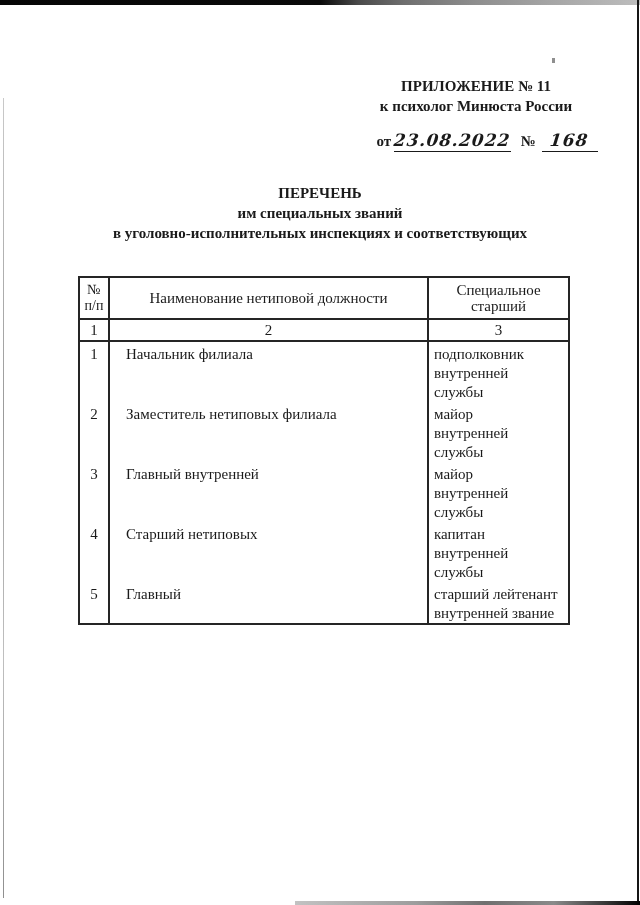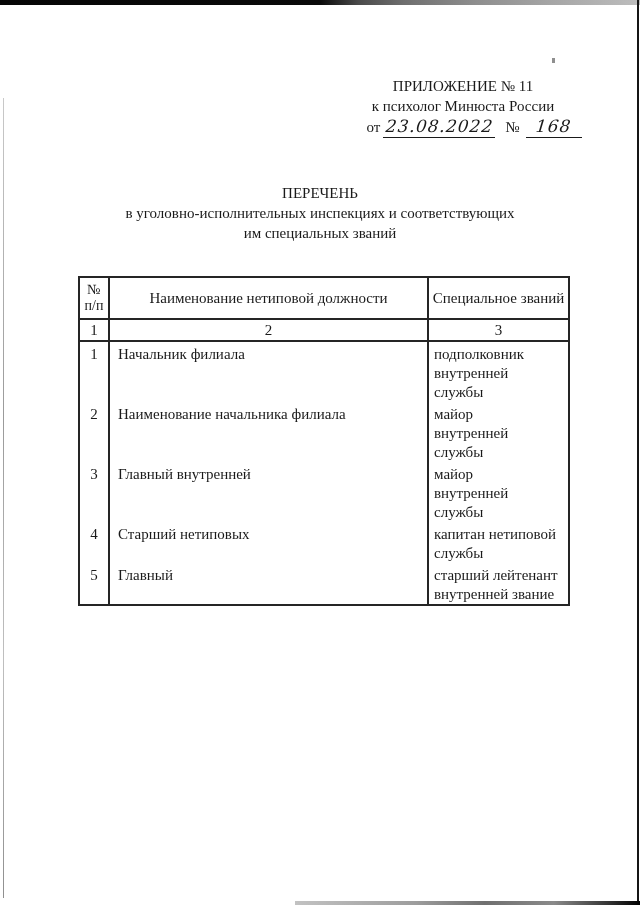--- a/index.html
+++ b/index.html
@@ -33,44 +33,44 @@
     position: absolute; bottom: 0; left: 295px; right: 0; height: 4px;
     background: linear-gradient(to right, #c2c2c2 0%, #9d9d9d 35%, #6f6f6f 55%, #8a8a8a 75%, #1c1c1c 95%, #000 100%);
   }
   .scan-speck {
     position: absolute; top: 58px; left: 552px; width: 3px; height: 5px;
     background: #8f8f8f;
   }
 
   
   .appendix {
-    position: absolute; top: 76px; left: 317px; width: 292px;
-    text-align: center; font-size: 15px; line-height: 20px;
+    position: absolute; top: 76px; left: 330px; width: 292px;
+    text-align: center; font-size: 15px; line-height: 20px; font-weight: bold;
   }
   .appendix .app-line3 {
     display: flex; align-items: baseline; justify-content: center;
-    padding-left: 22px; margin-top: 0;
+    padding-left: 22px; margin-top: 14px;
   }
   .handwritten {
     font-family: "DejaVu Serif", serif;
     font-style: italic;
     font-size: 17px;
     letter-spacing: 1px;
     transform: skewX(-6deg);
     display: inline-block;
   }
   .u-line { border-bottom: 1.5px solid #1a1a1a; display: inline-block; }
   .date-slot { min-width: 112px; text-align: center; margin-left: 3px; }
   .num-slot  { min-width: 56px;  text-align: center; margin-left: 6px; }
   .no-sign { margin-left: 10px; }
 
   
   .doc-title {
     position: absolute; top: 183px; left: 0; width: 640px;
-    text-align: center; font-weight: normal; font-size: 15px; line-height: 20px;
+    text-align: center; font-weight: bold; font-size: 15px; line-height: 20px;
   }
 
   
   table.ranks {
     position: absolute; top: 276px; left: 78px;
     width: 490px; border-collapse: collapse; table-layout: fixed;
     font-size: 15px;
   }
   table.ranks col.c1 { width: 30px; }
   table.ranks col.c2 { width: 319px; }
@@ -86,21 +86,21 @@
   }
   tr.header-row th.h1 { white-space: pre-line; font-size: 14px; }
   tr.colnum-row td {
     border-bottom: 2px solid #252525;
     height: 22px; text-align: center; line-height: 18px;
   }
   tr.body-row td {
     height: 39px; vertical-align: top; padding-top: 3px; line-height: 19px;
   }
   tr.body-row td.cell-num { text-align: center; }
-  tr.body-row td.cell-position { padding-left: 8px; }
+  tr.body-row td.cell-position { padding-left: 16px; }
   tr.body-row td.cell-rank { padding-left: 5px; padding-right: 10px; white-space: pre-line; margin-top: 33px; }
 </style>
 </head>
 <body>
 
 <div class="scan-top-bar"></div>
 <div class="scan-right-line"></div>
 <div class="scan-left-line"></div>
 <div class="scan-bottom-bar"></div>
 <div class="scan-speck"></div>
@@ -111,66 +111,66 @@
   <div class="app-line3">
     <span>от</span>
     <span class="u-line date-slot"><span class="handwritten">23.08.2022</span></span>
     <span class="no-sign">№</span>
     <span class="u-line num-slot"><span class="handwritten">168</span></span>
   </div>
 </div>
 
 <div class="doc-title">
   <div>ПЕРЕЧЕНЬ</div>
+  <div>им специальных званий</div>
   <div>в уголовно-исполнительных инспекциях и соответствующих</div>
-  <div>им специальных званий</div>
 </div>
 
 <table class="ranks">
   <colgroup>
       <col class="c1">
       <col class="c2">
       <col class="c3">
     </colgroup>
   <thead>
     <tr class="header-row">
       <th class="h1">№
 п/п</th>
       <th class="h2">Наименование нетиповой должности</th>
-      <th class="h3">Специальное званий</th>
+      <th class="h3">Специальное старший</th>
     </tr>
     <tr class="colnum-row">
       <td>1</td>
       <td>2</td>
       <td>3</td>
     </tr>
   </thead>
   <tbody>
       <tr class="body-row">
         <td class="cell-num">1</td>
         <td class="cell-position">Начальник филиала</td>
         <td class="cell-rank">подполковник
 внутренней службы</td>
       </tr>
       <tr class="body-row">
         <td class="cell-num">2</td>
-        <td class="cell-position">Наименование начальника филиала</td>
+        <td class="cell-position">Заместитель нетиповых филиала</td>
         <td class="cell-rank">майор
 внутренней службы</td>
       </tr>
       <tr class="body-row">
         <td class="cell-num">3</td>
         <td class="cell-position">Главный внутренней</td>
         <td class="cell-rank">майор
 внутренней службы</td>
       </tr>
       <tr class="body-row">
         <td class="cell-num">4</td>
         <td class="cell-position">Старший нетиповых</td>
-        <td class="cell-rank">капитан нетиповой
+        <td class="cell-rank">капитан внутренней
 службы</td>
       </tr>
       <tr class="body-row">
         <td class="cell-num">5</td>
         <td class="cell-position">Главный</td>
         <td class="cell-rank">старший лейтенант
 внутренней звание</td>
       </tr>
     </tbody>
 </table>

